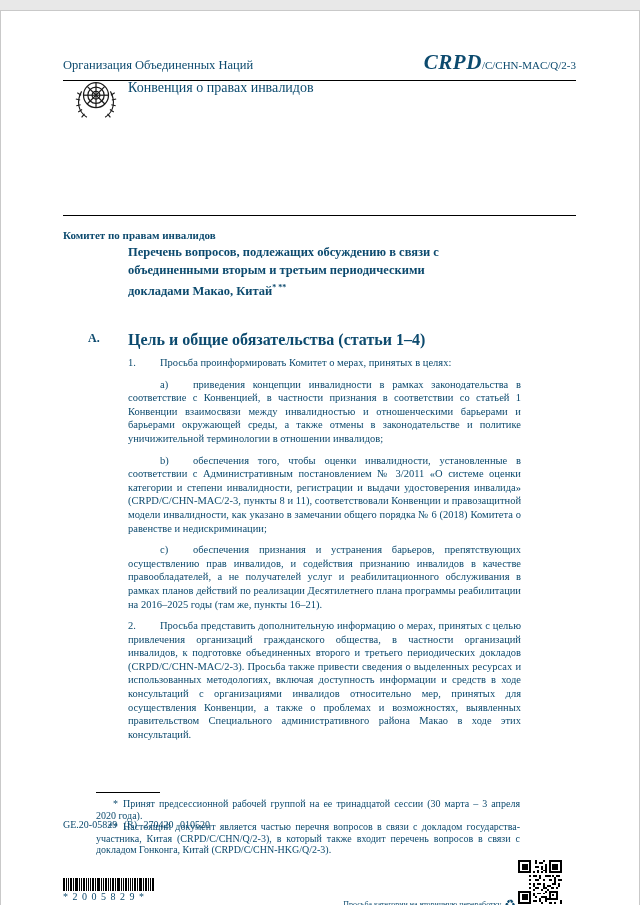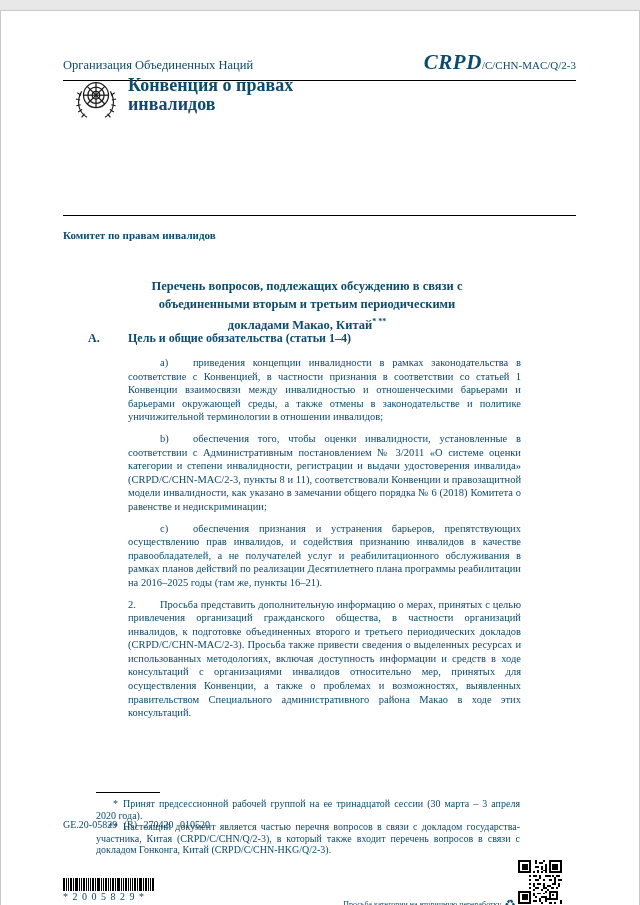--- a/index.html
+++ b/index.html
@@ -16,37 +16,37 @@
     display:flex; justify-content:space-between; align-items:baseline;
     border-bottom:1px solid #000; padding-bottom:5px;
   }
   .org { font-size:12.5px; }
   .sym-big { font-size:21px; font-weight:bold; letter-spacing:0.5px;font-style:italic; }
   .sym-small { font-size:11px; }
   
   .emblem { position:absolute; left:72px; top:66px; width:48px; height:48px; }
   .conv-title {
     position:absolute; left:128px; top:66px; width:215px;
-    font-size:18px; font-weight:bold; line-height:19px;
+    font-size:14px; font-weight:normal; line-height:24px;
   }
   .distr {
     position:absolute; left:428px; top:68px; width:140px;
     font-size:9.5px; line-height:13px;
   }
   .distr .langs { margin-top:6px; }
   .rule-main { position:absolute; left:63px; right:64px; top:205px; border-top:1.5px solid #000; }
   
   .committee { position:absolute; left:63px; top:219px; font-size:11px; font-weight:bold; }
   .doc-title {
-    position:absolute; left:128px; top:268px; width:358px;
-    font-size:12.5px; font-weight:bold; line-height:17.5px;text-align:center;
+    position:absolute; left:128px; top:234px; width:358px;
+    font-size:12.5px; font-weight:bold; line-height:17.5px;
   }
   .doc-title sup { font-size:8px; }
   .sec-label { position:absolute; left:88px; top:321px; font-size:12px; font-weight:bold; }
-  .sec-title { position:absolute; left:128px; top:321px; font-size:12px; font-weight:bold; }
+  .sec-title { position:absolute; left:128px; top:321px; font-size:16px; font-weight:bold; }
   .body-col {
     position:absolute; left:128px; top:346px; width:393px;
     font-size:10.5px; line-height:13.6px; text-align:justify;
   }
   .body-col p { margin:0 0 8px 0; }
   .num { display:inline-block; width:32px; text-indent:0; }
   p.item { text-indent:32px; }
   .lbl { display:inline-block; width:33px; text-indent:0; }
   
   .footnotes {
@@ -110,20 +110,21 @@
   <div class="committee">Комитет по правам инвалидов</div>
 
   <div class="doc-title">
     <span>Перечень вопросов, подлежащих обсуждению в связи с объединенными вторым и третьим периодическими докладами Макао, Китай</span><sup>* **</sup>
   </div>
 
   <div class="sec-label">A.</div>
   <div class="sec-title">Цель и общие обязательства (статьи 1–4)</div>
 
   <div class="body-col">
+    <p class="numbered"><span class="num">1.</span><span>Просьба проинформировать Комитет о мерах, принятых в целях:</span></p>
     <p class="item"><span class="lbl">a)</span><span>приведения концепции инвалидности в рамках законодательства в соответствие с Конвенцией, в частности признания в соответствии со статьей 1 Конвенции взаимосвязи между инвалидностью и отношенческими барьерами и барьерами окружающей среды, а также отмены в законодательстве и политике уничижительной терминологии в отношении инвалидов;</span></p>
     <p class="item"><span class="lbl">b)</span><span>обеспечения того, чтобы оценки инвалидности, установленные в соответствии с Административным постановлением № 3/2011 «О системе оценки категории и степени инвалидности, регистрации и выдачи удостоверения инвалида» (CRPD/C/CHN-MAC/2-3, пункты 8 и 11), соответствовали Конвенции и правозащитной модели инвалидности, как указано в замечании общего порядка № 6 (2018) Комитета о равенстве и недискриминации;</span></p>
     <p class="item"><span class="lbl">c)</span><span>обеспечения признания и устранения барьеров, препятствующих осуществлению прав инвалидов, и содействия признанию инвалидов в качестве правообладателей, а не получателей услуг и реабилитационного обслуживания в рамках планов действий по реализации Десятилетнего плана программы реабилитации на 2016–2025 годы (там же, пункты 16–21).</span></p>
     <p class="numbered"><span class="num">2.</span><span>Просьба представить дополнительную информацию о мерах, принятых с целью привлечения организаций гражданского общества, в частности организаций инвалидов, к подготовке объединенных второго и третьего периодических докладов (CRPD/C/CHN-MAC/2-3). Просьба также привести сведения о выделенных ресурсах и использованных методологиях, включая доступность информации и средств в ходе консультаций с организациями инвалидов относительно мер, принятых для осуществления Конвенции, а также о проблемах и возможностях, выявленных правительством Специального административного района Макао в ходе этих консультаций.</span></p>
   </div>
 
   <div class="footnotes">
     <div class="fn-rule"></div>
     <p class="fn"><span class="fn-marker">*</span><span>Принят предсессионной рабочей группой на ее тринадцатой сессии (30 марта – 3 апреля 2020 года).</span></p>
     <p class="fn"><span class="fn-marker">**</span><span>Настоящий документ является частью перечня вопросов в связи с докладом государства-участника, Китая (CRPD/C/CHN/Q/2-3), в который также входит перечень вопросов в связи с докладом Гонконга, Китай (CRPD/C/CHN-HKG/Q/2-3).</span></p>

